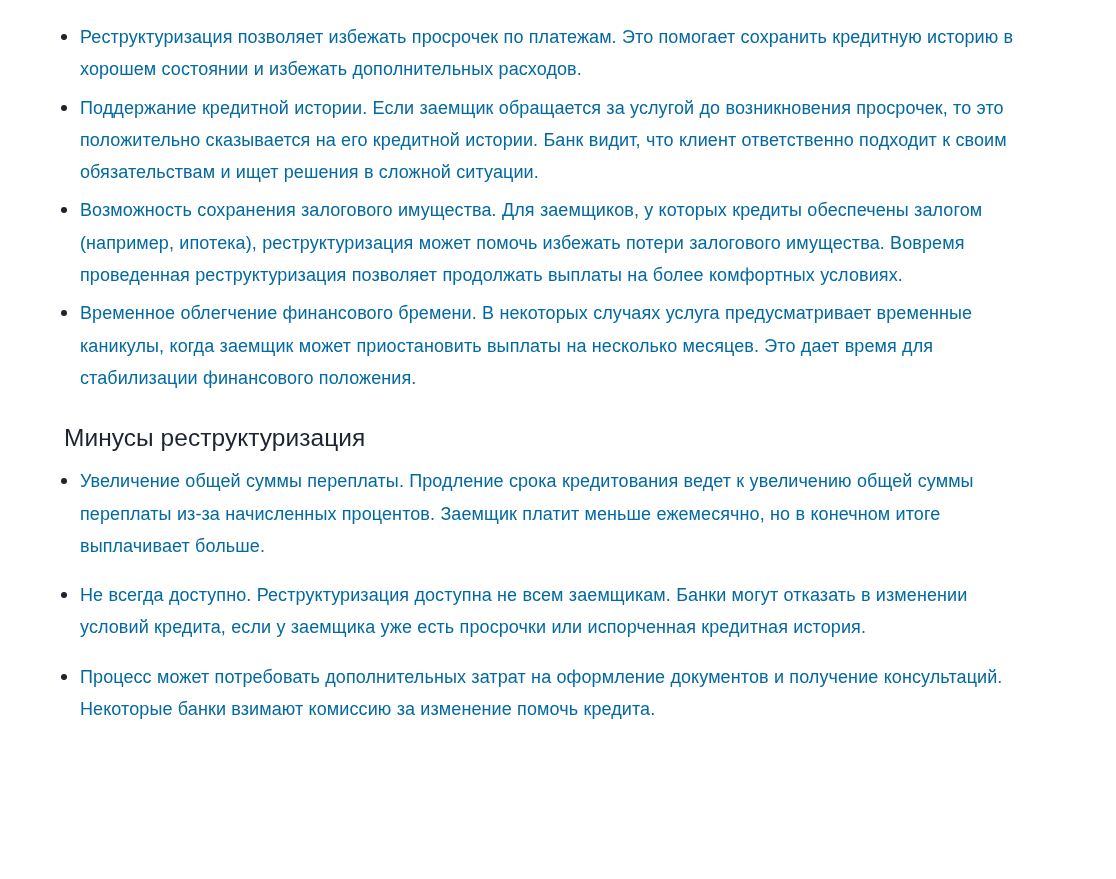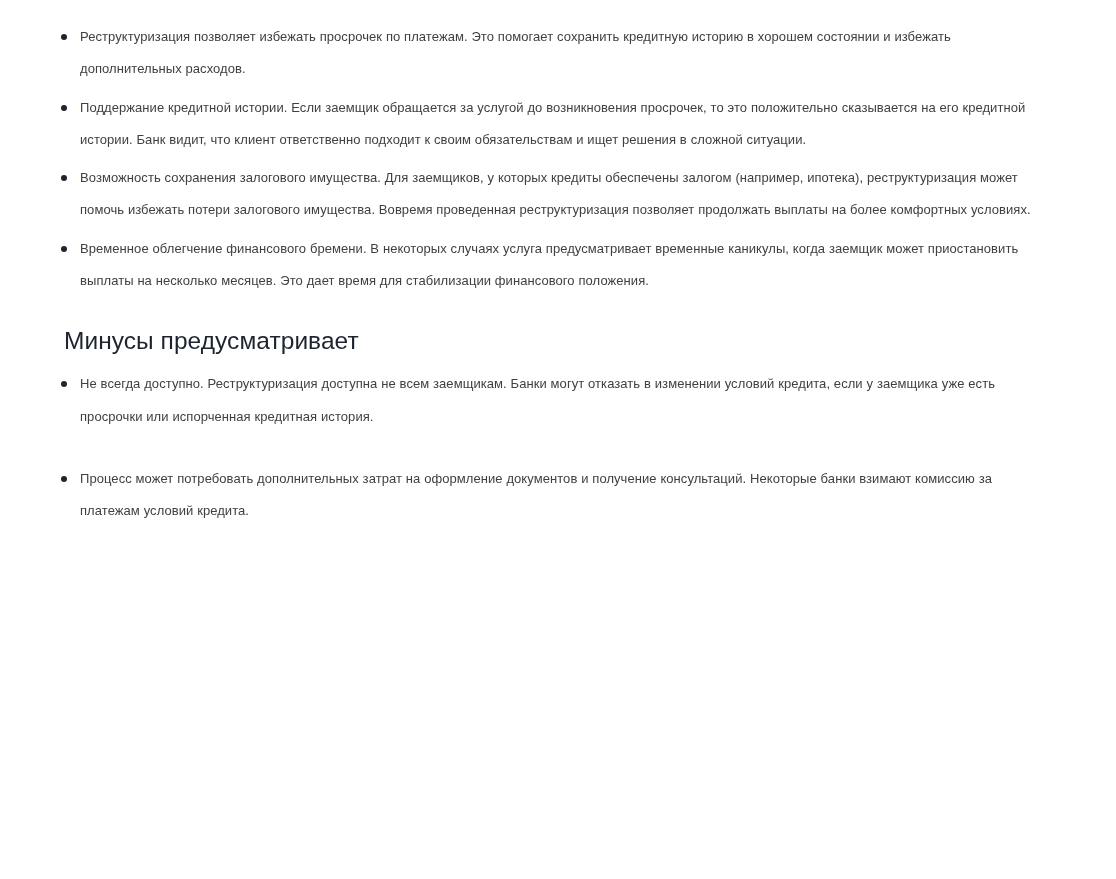--- a/index.html
+++ b/index.html
@@ -29,23 +29,23 @@
   .bullet-list {
     list-style: none;
     margin: 0;
     padding: 0;
   }
 
   .bullet-item {
     position: relative;
     margin: 0;
     padding: 0 80px 0 80px;
-    font-size: 13px;
+    font-size: 18px;
     line-height: 32.3px;
-    color: #404040;
+    color: #0369a1;
     letter-spacing: 0.005em;
     word-spacing: 0.01em;
   }
 
   .bullet-item .dot {
     position: absolute;
     left: 61px;
     top: 13px;
     width: 6px;
     height: 6px;
@@ -72,21 +72,21 @@
     font-weight: 400;
     color: #1c2430;
     letter-spacing: 0.002em;
   }
 
   .heading-gap-top { height: 27px; }
   .heading-gap-bottom { height: 10px; }
 
   
   .list-cons .bullet-item + .bullet-item {
-    margin-top: 30px;
+    margin-top: 17px;
   }
 </style>
 </head>
 <body>
 
 <div class="article">
 
   <ul class="bullet-list list-pros">
     <li class="bullet-item">
       <span class="dot"></span><span>Реструктуризация позволяет избежать просрочек по платежам. Это помогает сохранить кредитную историю в хорошем состоянии и избежать дополнительных расходов.</span>
@@ -97,26 +97,29 @@
     <li class="bullet-item">
       <span class="dot"></span><span>Возможность сохранения залогового имущества. Для заемщиков, у которых кредиты обеспечены залогом (например, ипотека), реструктуризация может помочь избежать потери залогового имущества. Вовремя проведенная реструктуризация позволяет продолжать выплаты на более комфортных условиях.</span>
     </li>
     <li class="bullet-item">
       <span class="dot"></span><span>Временное облегчение финансового бремени. В некоторых случаях услуга предусматривает временные каникулы, когда заемщик может приостановить выплаты на несколько месяцев. Это дает время для стабилизации финансового положения.</span>
     </li>
   </ul>
 
   <div class="heading-gap-top"></div>
 
-  <h2 class="section-heading">Минусы предусматривает</h2>
+  <h2 class="section-heading">Минусы реструктуризация</h2>
 
   <div class="heading-gap-bottom"></div>
 
   <ul class="bullet-list list-cons">
     <li class="bullet-item">
+      <span class="dot"></span><span>Увеличение общей суммы переплаты. Продление срока кредитования ведет к увеличению общей суммы переплаты из-за начисленных процентов. Заемщик платит меньше ежемесячно, но в конечном итоге выплачивает больше.</span>
+    </li>
+    <li class="bullet-item">
       <span class="dot"></span><span>Не всегда доступно. Реструктуризация доступна не всем заемщикам. Банки могут отказать в изменении условий кредита, если у заемщика уже есть просрочки или испорченная кредитная история.</span>
     </li>
     <li class="bullet-item">
-      <span class="dot"></span><span>Процесс может потребовать дополнительных затрат на оформление документов и получение консультаций. Некоторые банки взимают комиссию за платежам условий кредита.</span>
+      <span class="dot"></span><span>Процесс может потребовать дополнительных затрат на оформление документов и получение консультаций. Некоторые банки взимают комиссию за изменение помочь кредита.</span>
     </li>
   </ul>
 
 </div>
 
 </body></html>

